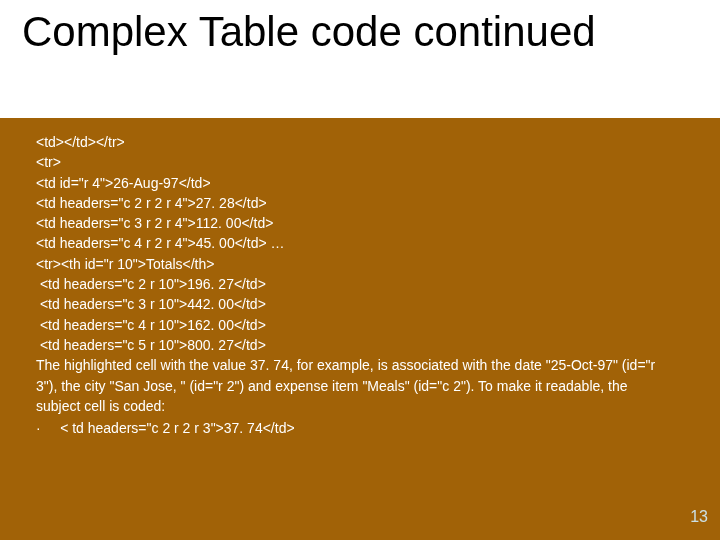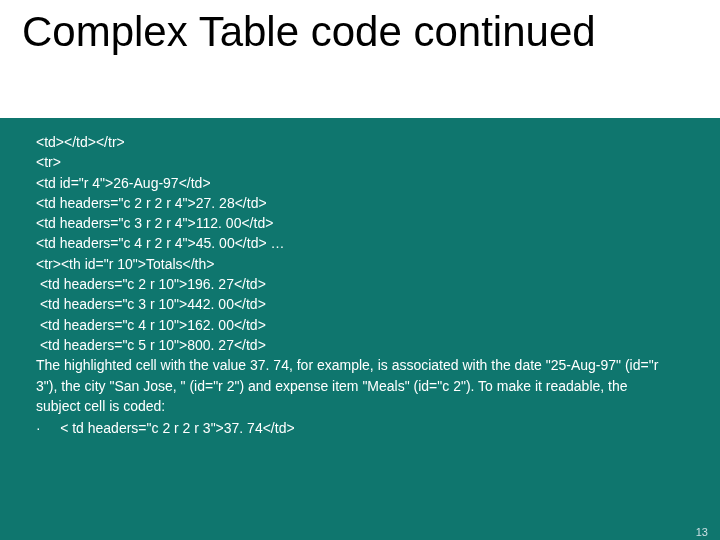--- a/index.html
+++ b/index.html
@@ -1,22 +1,22 @@
 <!DOCTYPE html>
 <html><head>
 <meta charset="utf-8">
 <style>
 html,body{margin:0;padding:0;width:720px;height:540px;overflow:hidden;font-family:Arial,Helvetica,sans-serif;background:#0e4e59}
-.slide{position:relative;width:720px;height:540px;background:#0f766e;box-sizing:border-box}
+.slide{position:relative;width:720px;height:540px;background:#a16207;box-sizing:border-box}
 .header{background:#ffffff;padding:8px 22px 0 22px;height:118px;box-sizing:border-box}
 .header h1{margin:0;color:#000;font-size:42px;font-weight:400;line-height:1.15}
 .body{padding:14px 48px 0 36px;color:#ffffff;font-size:14px;line-height:1.45}
 .code-line,.para,.bullet{white-space:pre-wrap}
 .bullet{padding-left:24px;text-indent:-24px;margin-top:2px}
-.footer-num{position:absolute;right:12px;bottom:2px;color:#cce0e4;font-size:11px}
+.footer-num{position:absolute;right:12px;bottom:14px;color:#cce0e4;font-size:16px}
 </style>
 </head>
 <body>
 
 <div class="slide">
   <div class="header">
     <h1>Complex Table code continued</h1>
   </div>
 
   <div class="body">
@@ -25,19 +25,19 @@
     <div class="code-line">&lt;td id="r 4"&gt;26-Aug-97&lt;/td&gt;</div>
     <div class="code-line">&lt;td headers="c 2 r 2 r 4"&gt;27. 28&lt;/td&gt;</div>
     <div class="code-line">&lt;td headers="c 3 r 2 r 4"&gt;112. 00&lt;/td&gt;</div>
     <div class="code-line">&lt;td headers="c 4 r 2 r 4"&gt;45. 00&lt;/td&gt; …</div>
     <div class="code-line">&lt;tr&gt;&lt;th id="r 10"&gt;Totals&lt;/th&gt;</div>
     <div class="code-line"> &lt;td headers="c 2 r 10"&gt;196. 27&lt;/td&gt;</div>
     <div class="code-line"> &lt;td headers="c 3 r 10"&gt;442. 00&lt;/td&gt;</div>
     <div class="code-line"> &lt;td headers="c 4 r 10"&gt;162. 00&lt;/td&gt;</div>
     <div class="code-line"> &lt;td headers="c 5 r 10"&gt;800. 27&lt;/td&gt;</div>
 
-    <div class="para">The highlighted cell with the value 37. 74, for example, is associated with the date "25-Aug-97" (id="r 3"), the city "San Jose, " (id="r 2") and expense item "Meals" (id="c 2"). To make it readable, the subject cell is coded:</div>
+    <div class="para">The highlighted cell with the value 37. 74, for example, is associated with the date "25-Oct-97" (id="r 3"), the city "San Jose, " (id="r 2") and expense item "Meals" (id="c 2"). To make it readable, the subject cell is coded:</div>
 
     <div class="bullet"><span>·</span>     <span>&lt; td headers="c 2 r 2 r 3"&gt;37. 74&lt;/td&gt;</span></div>
   </div>
 
   <div class="footer-num">13</div>
 </div>
 
 </body></html>

